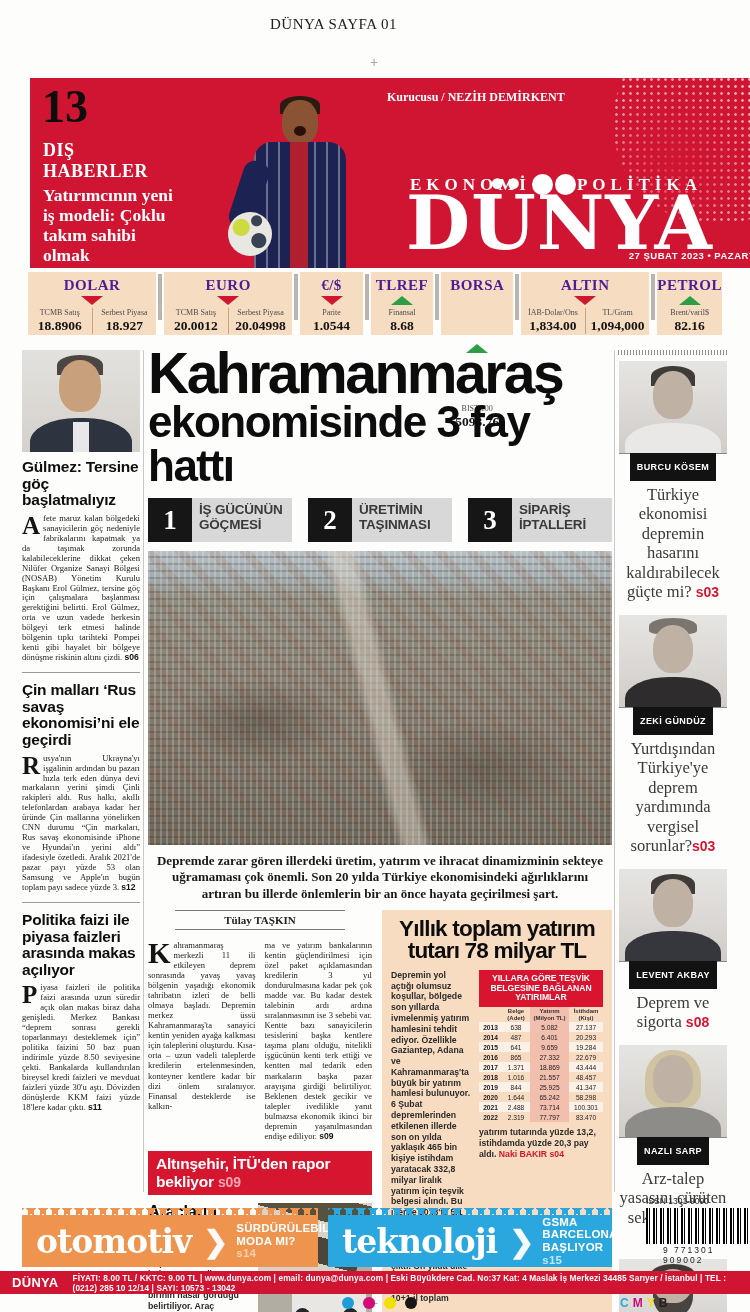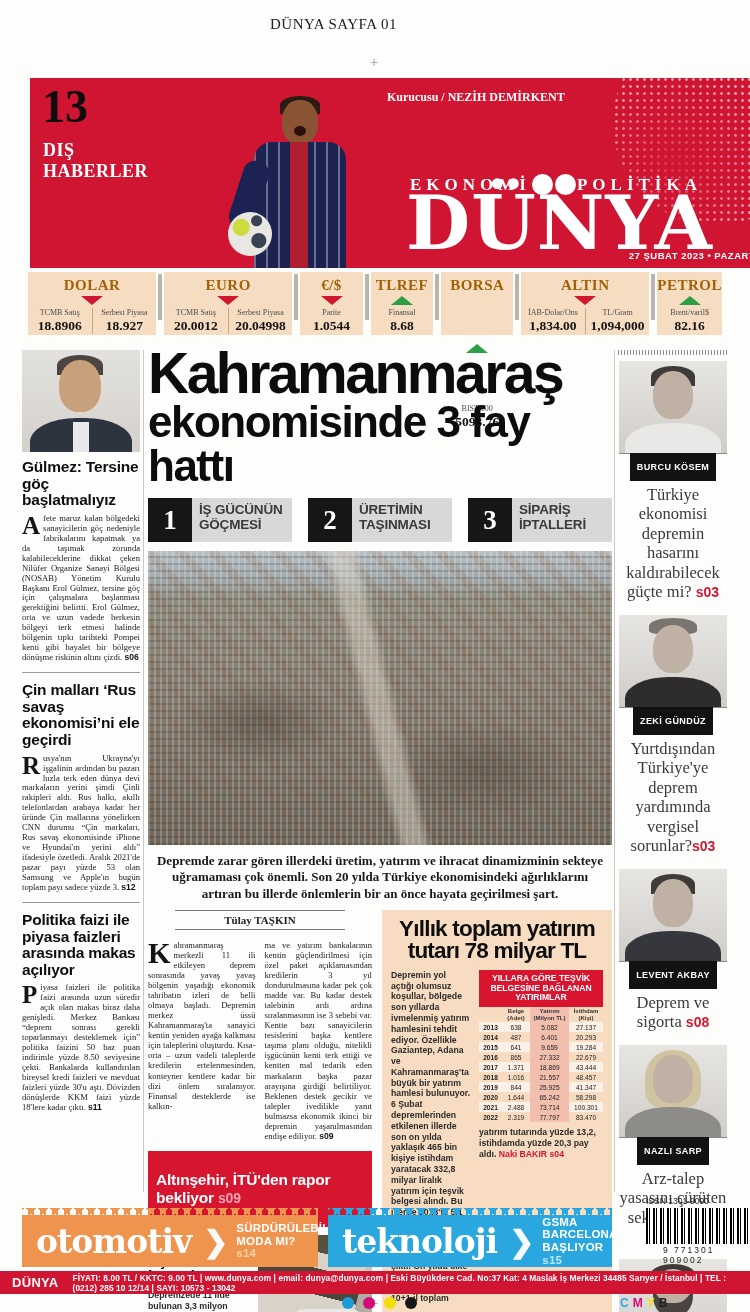--- a/index.html
+++ b/index.html
@@ -37,21 +37,21 @@
     background-image:linear-gradient(90deg, rgba(0,0,0,0) 36px, #b01f30 36px 54px, rgba(0,0,0,0) 54px),repeating-linear-gradient(90deg, rgba(255,255,255,.35) 0 2px, rgba(255,255,255,0) 2px 12px);}
   .p-arm{position:absolute;left:10px;top:60px;width:26px;height:70px;background:#1c2352;border-radius:12px;transform:rotate(18deg);}
   .p-ball{position:absolute;left:2px;top:112px;width:44px;height:44px;background:#e9e7e2;border-radius:50%;
     background-image:radial-gradient(circle at 30% 35%, #cddb3e 8px, rgba(0,0,0,0) 9px),radial-gradient(circle at 70% 65%, #394253 7px, rgba(0,0,0,0) 8px),radial-gradient(circle at 65% 20%, #394253 5px, rgba(0,0,0,0) 6px);}
 
   
   .ticker{position:absolute;left:28px;top:272px;width:694px;height:63px;display:flex;align-items:stretch;}
   .tk-cell{background:#f6dcc1;flex:1;display:flex;flex-direction:column;align-items:center;padding-top:5px;box-sizing:border-box;}
   .tk-cell.wide{flex:2.05;}
   .tk-sep{width:4px;height:46px;background:#b9b4ae;margin:2px 2px 0 2px;flex:none;}
-  .tk-title{font-family:"Liberation Serif",serif;font-weight:bold;font-size:15px;color:#a16207;letter-spacing:.5px;}
+  .tk-title{font-family:"Liberation Serif",serif;font-weight:bold;font-size:15px;color:#4c1d95;letter-spacing:.5px;}
   .arr{width:0;height:0;margin:2px 0 3px 0;}
   .arr.down{border-left:11px solid rgba(0,0,0,0);border-right:11px solid rgba(0,0,0,0);border-top:9px solid #cf1830;}
   .arr.up{border-left:11px solid rgba(0,0,0,0);border-right:11px solid rgba(0,0,0,0);border-bottom:9px solid #2e9e46;}
   .tk-pairs{display:flex;width:100%;justify-content:center;}
   .tk-pair{flex:1;text-align:center;padding:0 2px;}
   .tk-pair + .tk-pair{border-left:1px solid #c7a57f;}
   .tk-label{font-family:"Liberation Serif",serif;font-size:8px;color:#4c4c4c;}
   .tk-value{font-family:"Liberation Serif",serif;font-weight:bold;font-size:13.5px;color:#141414;margin-top:1px;}
 
   
@@ -89,21 +89,21 @@
     background:
       linear-gradient(76deg, rgba(0,0,0,0) 46%, rgba(226,220,208,.45) 48% 51%, rgba(0,0,0,0) 53%),
       radial-gradient(ellipse 120px 60px at 24% 58%, rgba(60,50,40,.35), rgba(0,0,0,0) 70%),
       radial-gradient(ellipse 140px 70px at 72% 74%, rgba(60,50,40,.3), rgba(0,0,0,0) 70%);}
   .caption{font-family:"Liberation Serif",serif;font-weight:bold;font-size:13px;line-height:1.25;text-align:center;color:#191919;margin:8px 4px 0 4px;}
   .story-wrap{display:flex;margin-top:8px;gap:10px;}
   .story-left{width:224px;flex:none;}
   .byline{width:170px;margin:0 auto;text-align:center;border-top:1px solid #777;border-bottom:1px solid #777;font-family:"Liberation Serif",serif;font-weight:bold;font-size:11px;padding:3px 0;color:#222;}
   .twocol{display:flex;gap:9px;margin-top:10px;}
   .tcol{flex:1;font-family:"Liberation Serif",serif;font-size:8.6px;line-height:1.17;text-align:justify;color:#1c1c1c;}
-  .banner{margin-top:10px;background:#d6152f;color:#fff;font-weight:bold;font-size:15.5px;padding:20px 8px;letter-spacing:-.2px;}
+  .banner{margin-top:10px;background:#d6152f;color:#fff;font-weight:bold;font-size:15.5px;padding:4px 8px;letter-spacing:-.2px;}
   .banner .bref{color:#f2a7b2;font-weight:bold;font-size:14px;}
   .cars{display:flex;gap:8px;margin-top:8px;}
   .cars-left{width:102px;flex:none;}
   .cars-h{font-weight:bold;font-size:16.5px;line-height:1.02;letter-spacing:-.3px;color:#0d0d0d;margin-bottom:5px;}
   .cars-body{font-weight:bold;font-size:8.8px;line-height:1.22;color:#2b2b2b;}
   .carphoto{flex:1;height:128px;position:relative;overflow:hidden;background:linear-gradient(180deg,#c7c2ba 0 30%,#b2ada3 30% 100%);}
   .carphoto .slab{position:absolute;left:-14px;top:-30px;width:120px;height:120px;background:#d8d2c8;transform:rotate(14deg);
     background-image:linear-gradient(rgba(0,0,0,0) 0 18px, #57513f 18px 44px, rgba(0,0,0,0) 44px 60px, #4c463a 60px 86px, rgba(0,0,0,0) 86px);}
   .carphoto .car{position:absolute;right:6px;bottom:14px;width:74px;height:40px;background:#e9e7e3;border-radius:12px 16px 6px 6px;}
   .carphoto .car::before{content:"";position:absolute;left:8px;top:3px;width:34px;height:14px;background:#3b3f42;border-radius:8px 10px 0 0;}
@@ -179,20 +179,21 @@
 
 <div class="plate-label serif">DÜNYA SAYFA 01</div>
 <div class="regmark" style="left:370px;top:54px;">+</div>
 <div class="regmark" style="left:370px;top:1295px;">+</div>
 
 <div class="masthead">
   <div class="globe"></div>
   <div class="globe-fade"></div>
   <div class="promo-num">13</div>
   <div class="promo-sec">DIŞ HABERLER</div>
+  <div class="promo-title">Yatırımcının yeni iş modeli: Çoklu takım sahibi olmak</div>
   <div class="player">
     <div class="p-hair"></div>
     <div class="p-head"></div>
     <div class="p-mouth"></div>
     <div class="p-torso"></div>
     <div class="p-arm"></div>
     <div class="p-ball"></div>
   </div>
   <div class="founder serif">Kurucusu / NEZİH DEMİRKENT</div>
   <div class="brandrow">

